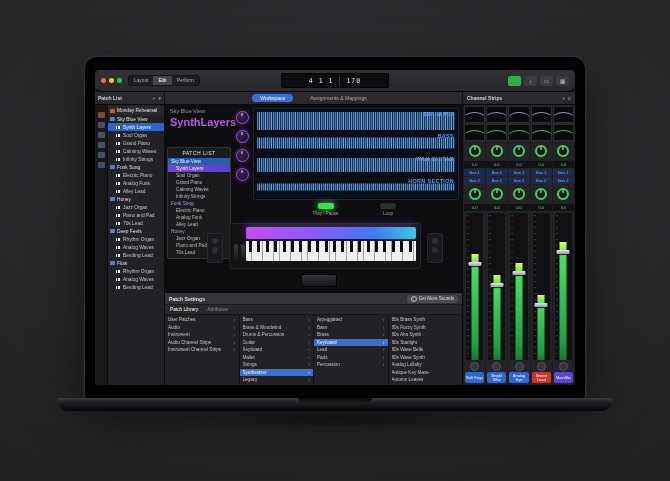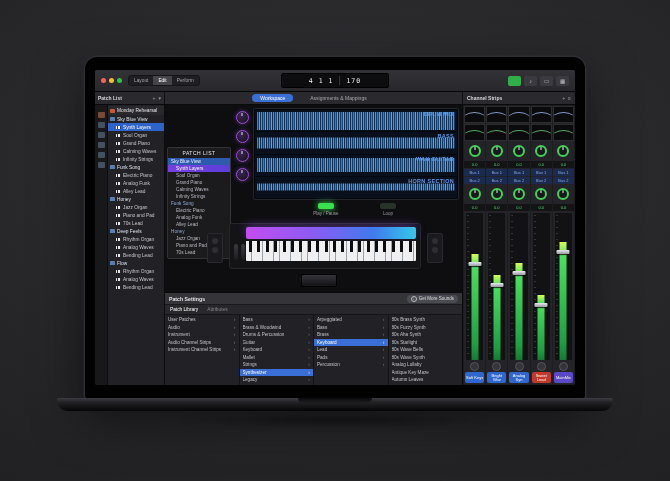--- a/index.html
+++ b/index.html
@@ -6,21 +6,21 @@
   html,body{width:670px;height:481px;overflow:hidden;background:#242427;font-family:"Liberation Sans",sans-serif;}
   .stage{position:relative;width:670px;height:481px;background:radial-gradient(120% 100% at 50% 35%, #313135 0%, #242427 60%, #1d1d1f 100%);overflow:hidden;}
   
   .laptop-screen{position:absolute;left:85px;top:57px;width:500px;height:341px;background:#020203;border-radius:12px 12px 2px 2px;padding:13px 10px;box-shadow:0 0 0 1.5px #2e2e33,0 18px 50px rgba(0,0,0,.55);}
   .laptop-base{position:absolute;left:57px;top:398px;width:556px;height:13px;background:linear-gradient(#3c3c42 0%,#232327 30%,#0c0c0e 85%,#050507);border-radius:2px 2px 12px 12px;}
   .notch{width:74px;height:5px;margin:0 auto;background:linear-gradient(#0a0a0c,#1e1e22);border-radius:0 0 7px 7px;}
   .laptop-shadow{position:absolute;left:110px;top:412px;width:450px;height:16px;background:radial-gradient(50% 50% at 50% 50%,rgba(0,0,0,.6),rgba(0,0,0,0) 70%);filter:blur(3px);}
   
   .app{width:480px;height:315px;background:#1a1a1c;position:relative;overflow:hidden;border-radius:2px;color:#ccc;}
   
-  .toolbar{height:22px;background:linear-gradient(#333337,#28282c);border-bottom:1px solid #050506;display:flex;align-items:center;padding:0 6px;position:relative;}
+  .toolbar{height:22px;background:linear-gradient(#333337,#28282c);border-bottom:1px solid #050506;display:flex;align-items:center;padding:0 6px;position:relative;border-radius:6px;}
   .traffic{display:flex;gap:3px;margin-right:6px;}
   .tl{width:5px;height:5px;border-radius:50%;}
   .tl.red{background:#ff5f57}.tl.yellow{background:#febc2e}.tl.green{background:#28c840}
   .modes{display:flex;background:#1f1f23;border-radius:3px;overflow:hidden;border:1px solid #151517;}
   .mode{font-size:4.8px;color:#a5a5ab;padding:2px 5px;}
   .mode.act{background:#45454b;color:#fff;}
   .lcd{position:absolute;left:50%;top:3px;transform:translateX(-50%);width:108px;height:15px;background:#0d0d0f;border:1px solid #000;border-radius:2px;display:flex;align-items:center;justify-content:center;gap:6px;}
   .lcd-pos,.lcd-tempo{font-family:"DejaVu Sans Mono",monospace;font-size:6.5px;color:#eceff4;letter-spacing:1px;}
   .lcd-sep{width:1px;height:9px;background:#34343a;}
   .tb-right{margin-left:auto;display:flex;gap:3px;align-items:center;}
@@ -275,20 +275,24 @@
               <span class="lbl">Analog Waves</span>
             </div>
             <div class="row patch">
               <span class="ic ic-keys"></span>
               <span class="lbl">Bending Lead</span>
             </div>
           </div>
 
         <div class="center">
           <div class="workspace">
+            <div class="ws-meta">
+              <div class="set-name">Sky Blue View</div>
+              <div class="patch-name">SynthLayers</div>
+            </div>
             <div class="widget">
               <div class="widget-title">PATCH LIST</div>
               <div id="widgetList">
                   <div class="wrow wset cur">Sky Blue View</div>
                   <div class="wrow wpatch sel">Synth Layers</div>
                   <div class="wrow wpatch">Soul Organ</div>
                   <div class="wrow wpatch">Grand Piano</div>
                   <div class="wrow wpatch">Calming Waves</div>
                   <div class="wrow wpatch">Infinity Strings</div>
                   <div class="wrow wset">Funk Song</div>

